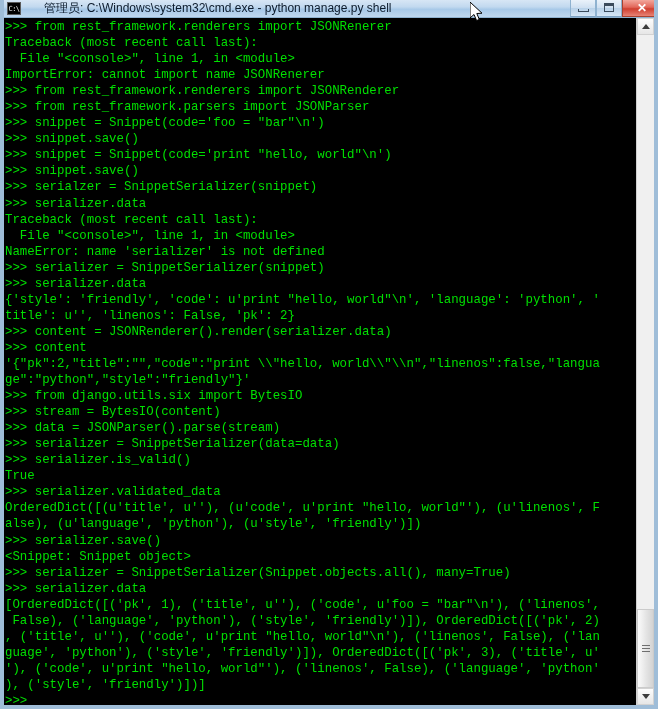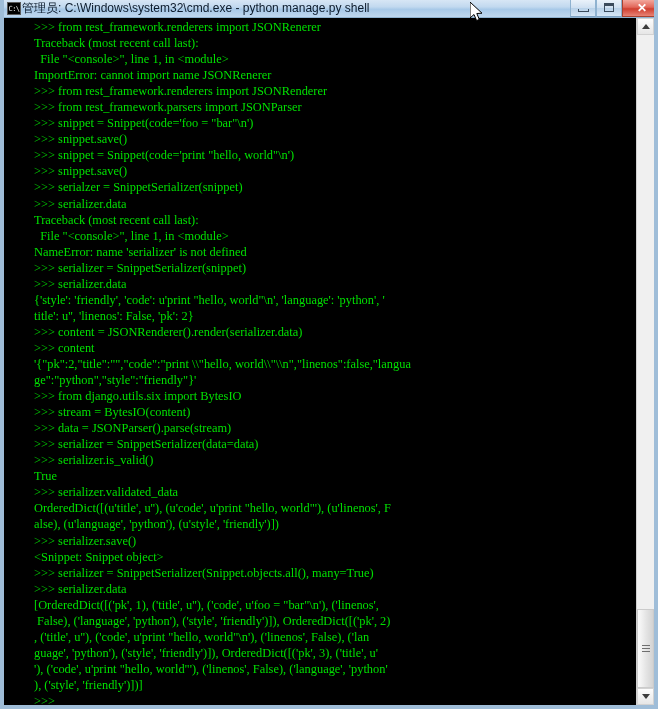--- a/index.html
+++ b/index.html
@@ -64,21 +64,21 @@
     line-height: 13px;
     text-align: center;
     letter-spacing: -0.5px;
     flex: 0 0 auto;
     box-sizing: border-box;
   }
   #title-text {
     font-family: "Liberation Sans", "DejaVu Sans", sans-serif;
     font-size: 12px;
     color: #0b1a2b;
-    margin-left: 1px;
+    margin-left: 23px;
     white-space: nowrap;
     overflow: hidden;
     text-overflow: clip;
   }
   #titlebar-buttons {
     display: flex;
     align-items: stretch;
     height: 18px;
     flex: 0 0 auto;
   }
@@ -125,27 +125,26 @@
     left: 0;
     top: 18px;
     width: 640px;
     height: 687px;
     background: #000000;
     overflow: hidden;
     padding: 1px 0 0 1px;
     box-sizing: border-box;
   }
   #console-lines {
-    font-family: Liberation Serif, serif;
+    font-family: Liberation Mono, monospace;
     font-size: 12.4px;
     line-height: 16.05px;
     color: #00e000;
     white-space: pre;
     letter-spacing: 0px;
-    margin-left: 29px;
   }
   .line { height: 16.05px; }
 
   
   #scrollbar {
     position: absolute;
     right: 0;
     top: 18px;
     width: 18px;
     height: 687px;

